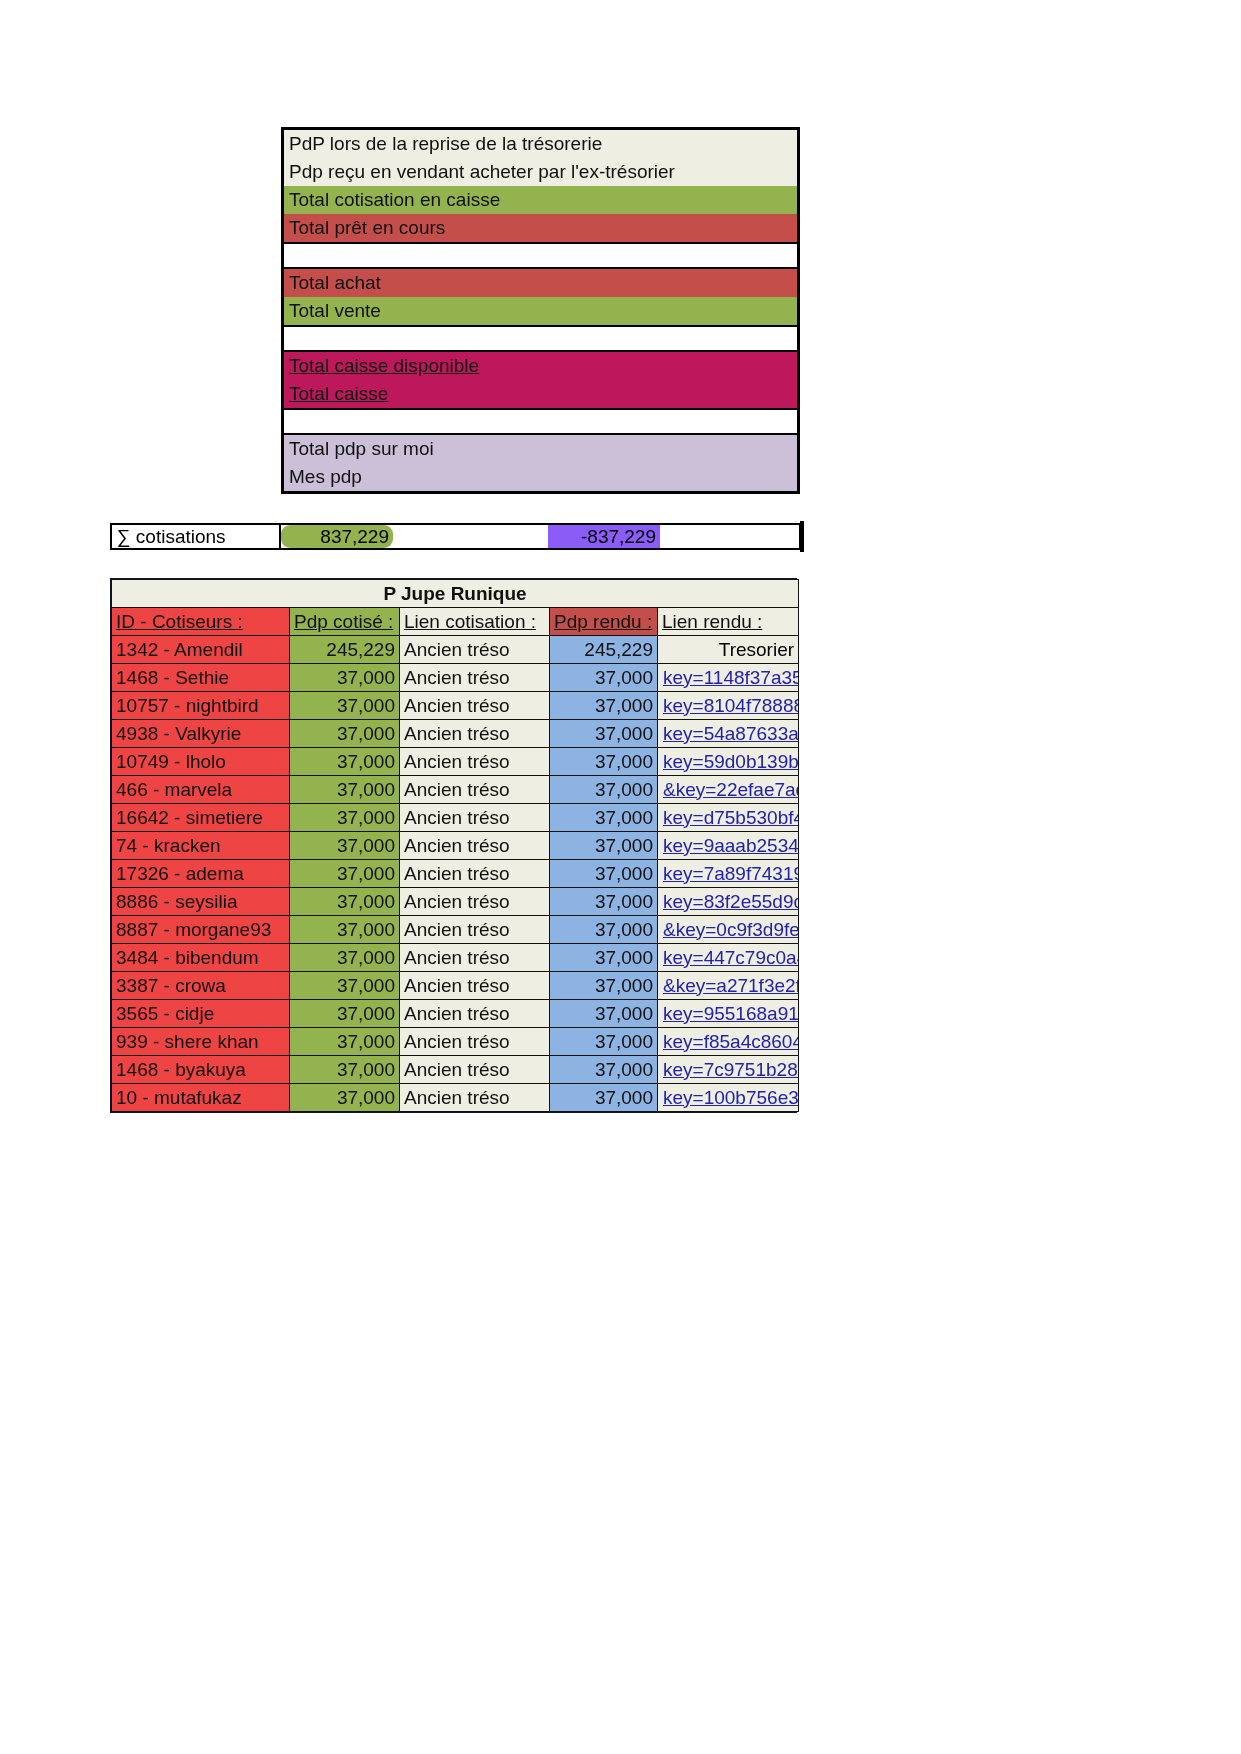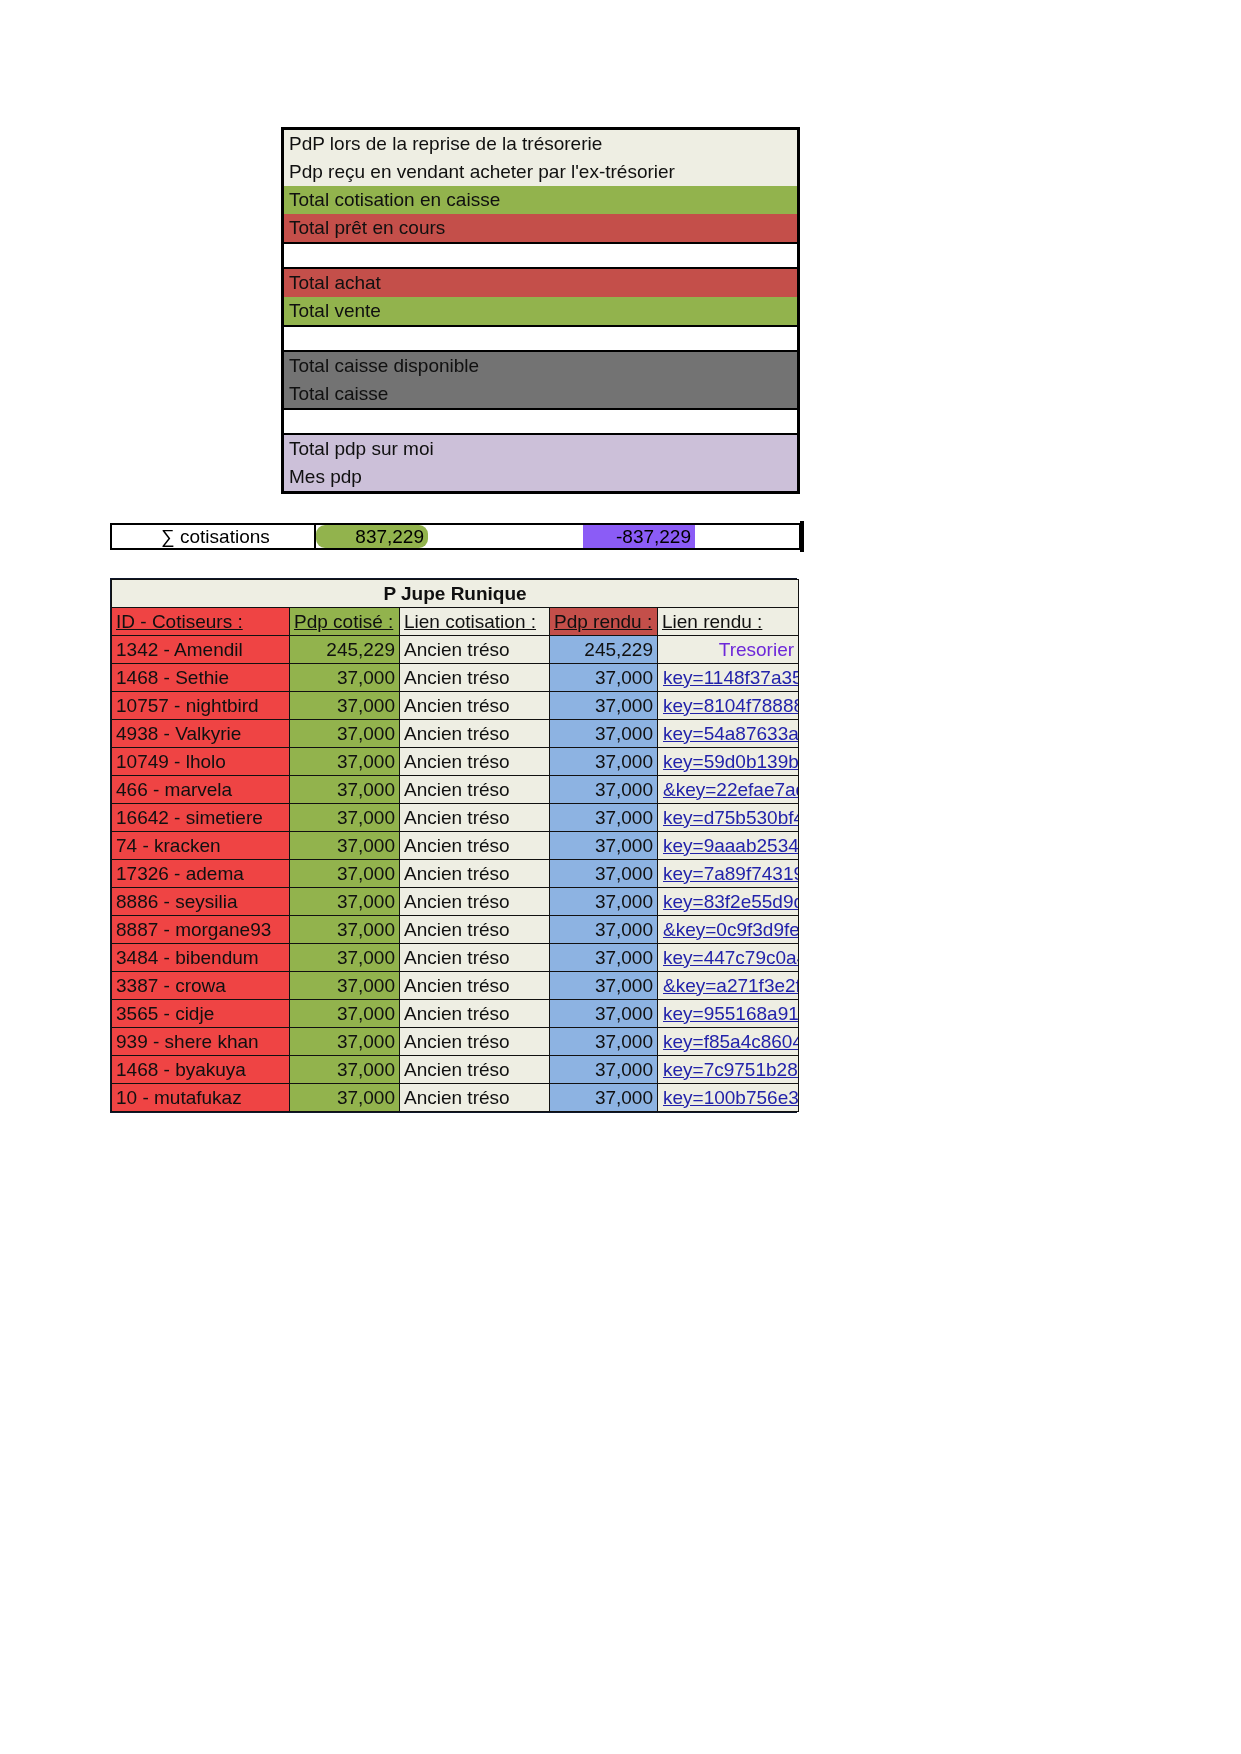--- a/index.html
+++ b/index.html
@@ -32,21 +32,21 @@
     font-size: 19px;
     padding-left: 5px;
     box-sizing: border-box;
     white-space: nowrap;
     overflow: hidden;
     color: #101010;
   }
   .sum-row.beige   { background: #eeeee3; }
   .sum-row.green   { background: #92b34d; }
   .sum-row.red     { background: #c44f4a; }
-  .sum-row.blue    { background: #737373; }
+  .sum-row.blue    { background: #be185d; text-decoration: underline; }
   .sum-row.purple  { background: #ccc0d9; }
   .sum-row.blank   { background: #ffffff; height: 27px; }
   .sep-top    { border-top: 2px solid #000000; }
   .sep-bottom { border-bottom: 2px solid #000000; }
 
   
   .cotis-strip {
     position: absolute;
     left: 110px;
     top: 523px;
@@ -59,25 +59,24 @@
   }
   .cotis-cell {
     height: 100%;
     box-sizing: border-box;
     font-size: 19px;
     line-height: 23px;
     white-space: nowrap;
     overflow: hidden;
   }
   .cotis-label {
-    width: 204px;
+    width: 169px;
     padding-left: 5px;
     border-right: 2px solid #000000;
     background: #ffffff;
-    text-align: center;
   }
   .cotis-green {
     width: 112px;
     background: #92b34d;
     text-align: right;
     padding-right: 4px;
     border-radius: 9px;
   }
   .cotis-mid {
     width: 155px;
@@ -157,21 +156,21 @@
   .bg-blue  { background: #8db3e2; }
 
   .num { text-align: right; }
   .right { text-align: right; }
 
   .link-cell {
     color: #2222aa;
     text-decoration: underline;
     padding: 0 1px;
   }
-  .plain-cell { color: #6d28d9; }
+  .plain-cell { color: #000000; }
 </style>
 </head>
 <body>
 
 <div class="summary-block" id="summary-block">
     <div class="sum-row beige">PdP lors de la reprise de la trésorerie</div>
     <div class="sum-row beige">Pdp reçu en vendant acheter par l'ex-trésorier</div>
     <div class="sum-row green">Total cotisation en caisse</div>
     <div class="sum-row red">Total prêt en cours</div>
     <div class="sum-row blank sep-top sep-bottom"></div>

